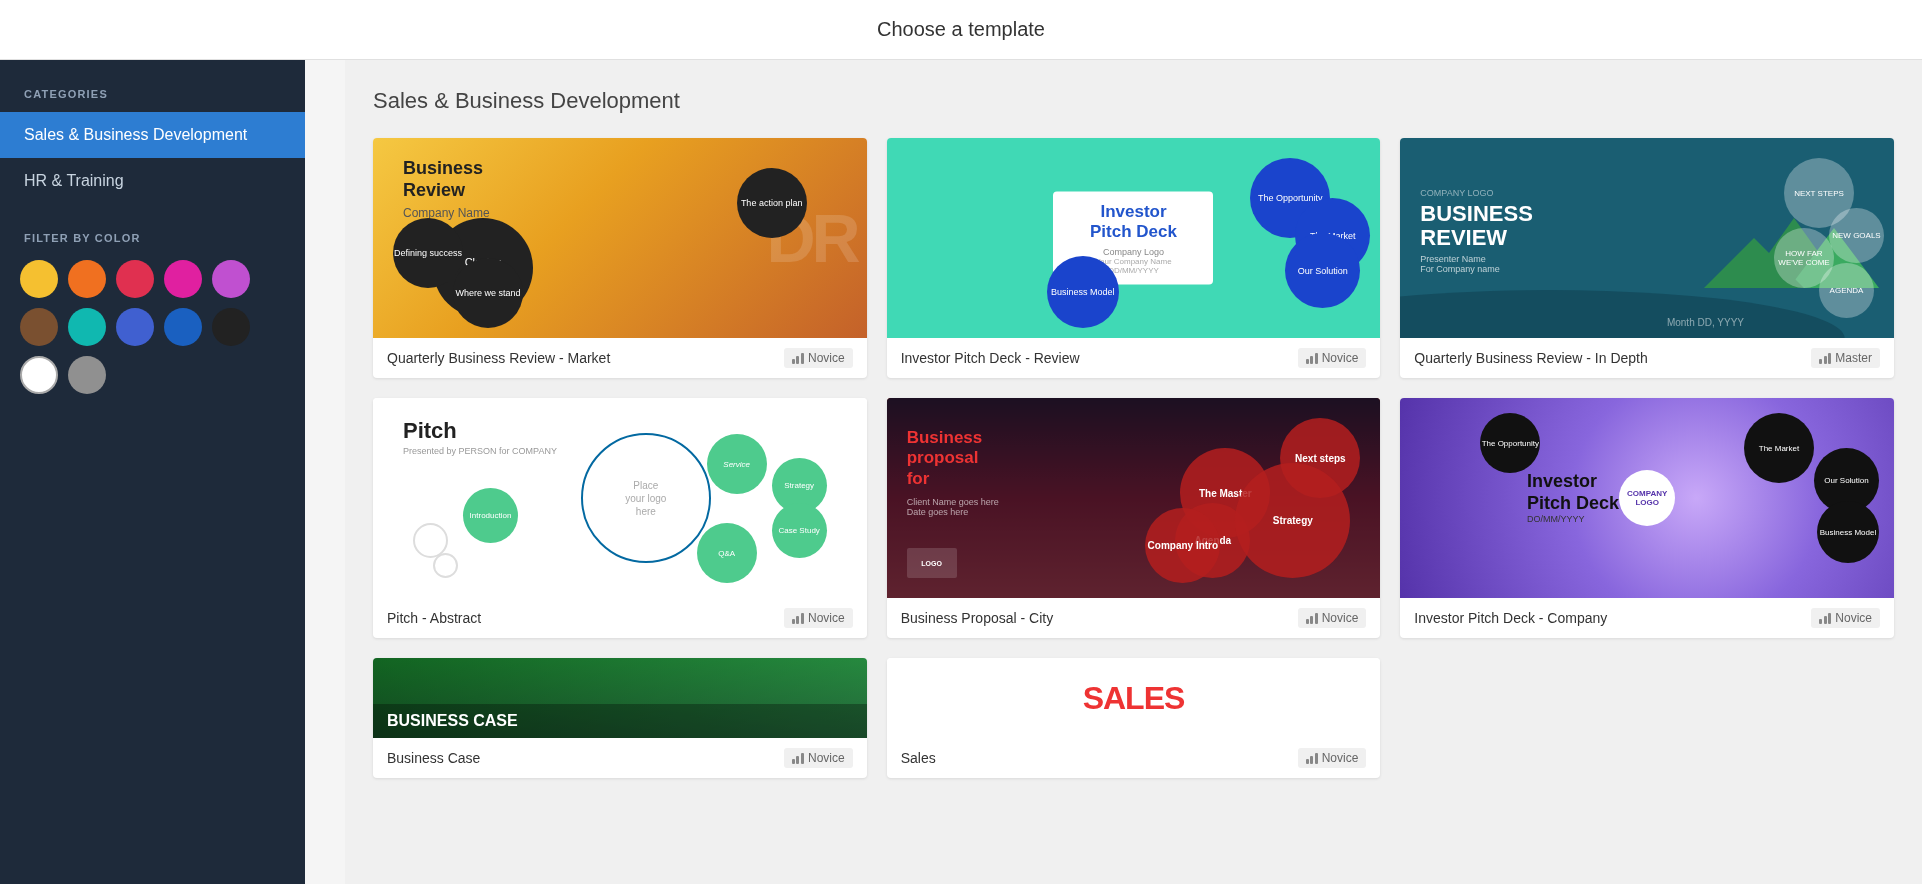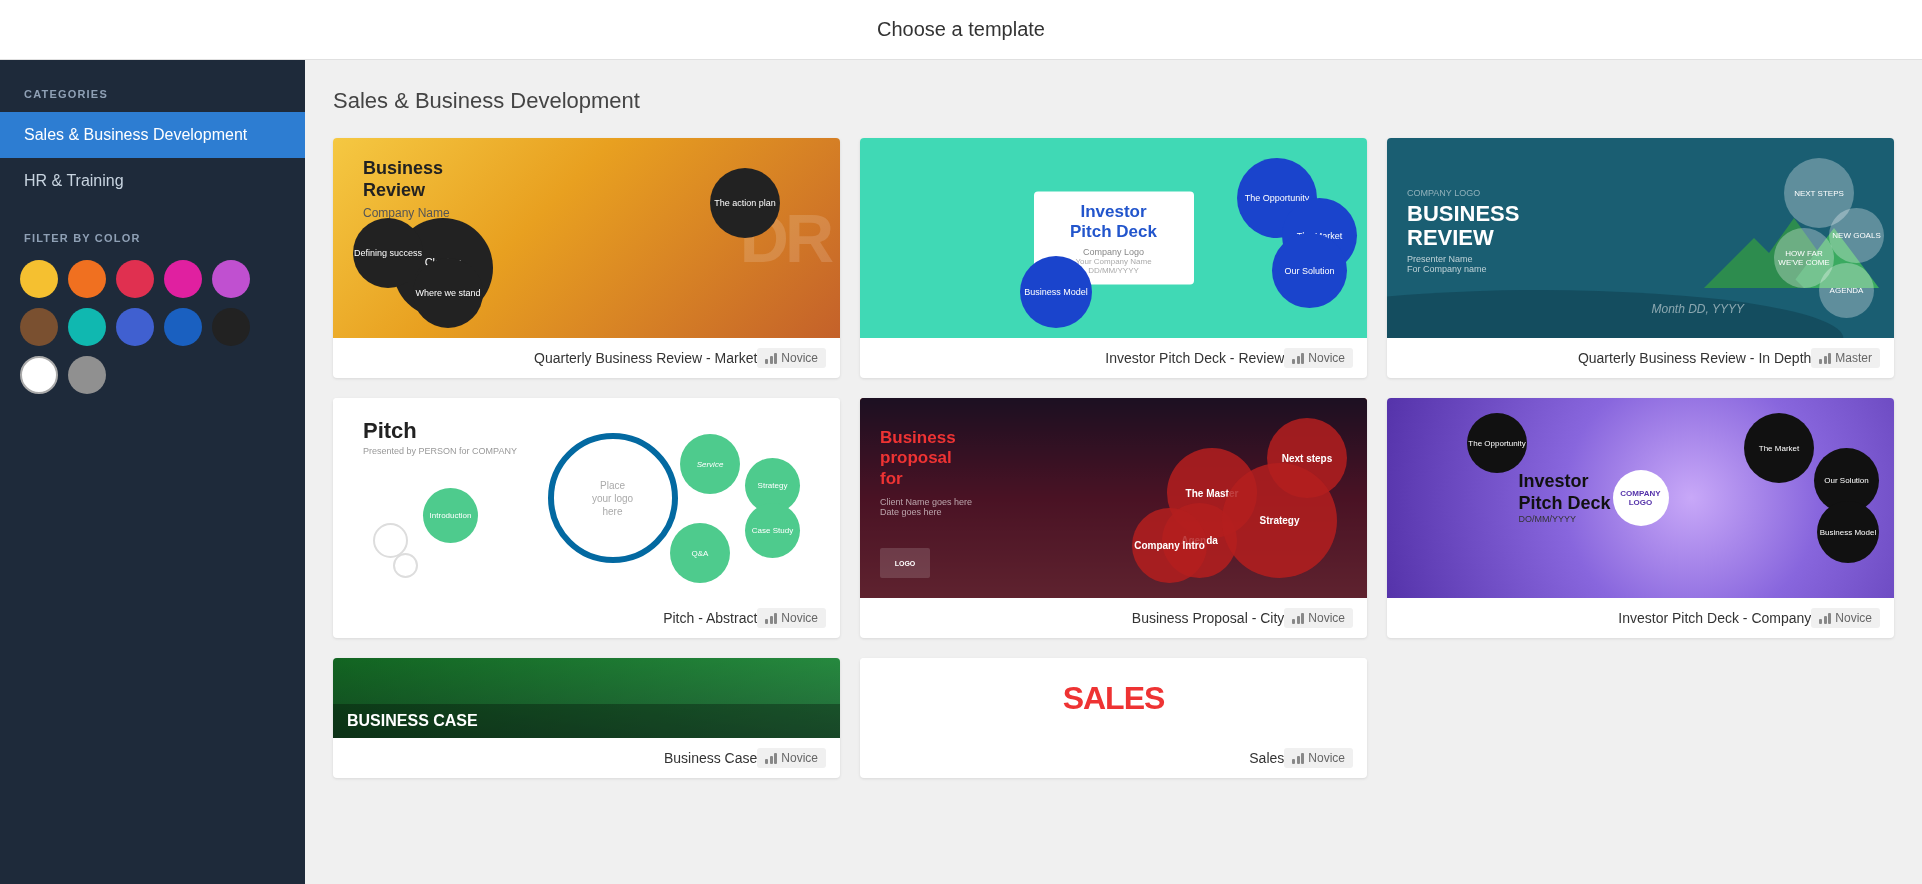--- a/index.html
+++ b/index.html
@@ -15,20 +15,21 @@
       font-weight: 400;
       color: #333;
       flex-shrink: 0;
     }
 
     
     .main {
       display: flex;
       flex: 1;
       overflow: hidden;
+      gap: 40px;
     }
 
     
     .sidebar {
       width: 305px;
       background: #1e2a3a;
       color: #fff;
       flex-shrink: 0;
       overflow-y: auto;
       display: flex;
@@ -116,21 +117,21 @@
     .template-thumbnail {
       width: 100%;
       height: 200px;
       overflow: hidden;
     }
 
     .template-info {
       padding: 10px 14px;
       display: flex;
       align-items: center;
-      justify-content: flex-end;
+      justify-content: space-between;
     }
 
     .template-name {
       font-size: 14px;
       color: #333;
       line-height: 1.35;
     }
 
     .template-level {
       display: flex;
@@ -325,21 +326,21 @@
       top: 48px;
       left: 30px;
       font-size: 9px;
       color: #999;
     }
     .thumb-pitch-abstract .big-circle {
       position: absolute;
       width: 130px;
       height: 130px;
       border-radius: 50%;
-      border: 6px solid #0369a1;
+      border: 2px solid #0369a1;
       top: 50%;
       left: 50%;
       transform: translate(-30%, -50%);
     }
     .thumb-pitch-abstract .big-circle .inner-text {
       position: absolute;
       top: 50%;
       left: 50%;
       transform: translate(-50%, -50%);
       font-size: 10px;
@@ -595,21 +596,21 @@
           </svg>
           <div class="title-area">
             <div style="font-size:9px;color:rgba(255,255,255,0.5);margin-bottom:4px;">COMPANY LOGO</div>
             <h2>BUSINESS<br>REVIEW</h2>
             <div class="subtitle">Presenter Name<br>For Company name</div>
           </div>
           <div class="dot-sm" style="width:70px;height:70px;top:20px;right:40px;">NEXT STEPS</div>
           <div class="dot-sm" style="width:55px;height:55px;top:70px;right:10px;">NEW GOALS</div>
           <div class="dot-sm" style="width:60px;height:60px;bottom:50px;right:60px;">HOW FAR WE'VE COME</div>
           <div class="dot-sm" style="width:55px;height:55px;bottom:20px;right:20px;">AGENDA</div>
-          <div style="position:absolute;bottom:22px;right:150px;font-size:12px;color:rgba(255,255,255,0.5);font-style:italic;">Month DD, YYYY</div>
+          <div style="position:absolute;bottom:10px;right:150px;font-size:10px;color:rgba(255,255,255,0.5);">Month DD, YYYY</div>
         </div>
         <div class="template-info">
           <div class="template-name">Quarterly Business Review - In Depth</div>
           <div class="template-level">
             <span class="bars-icon">
               <span style="height:5px;"></span>
               <span style="height:8px;"></span>
               <span style="height:11px;"></span>
             </span>
             <span>Master</span>

